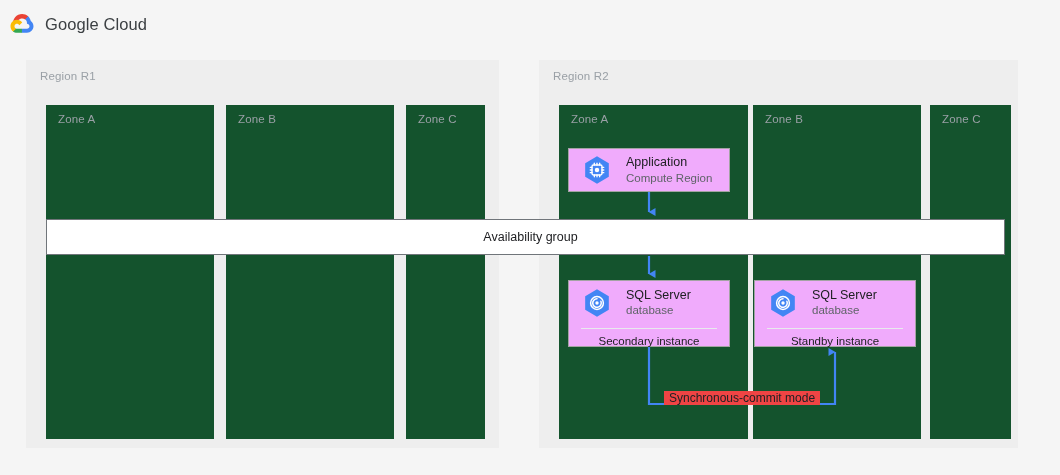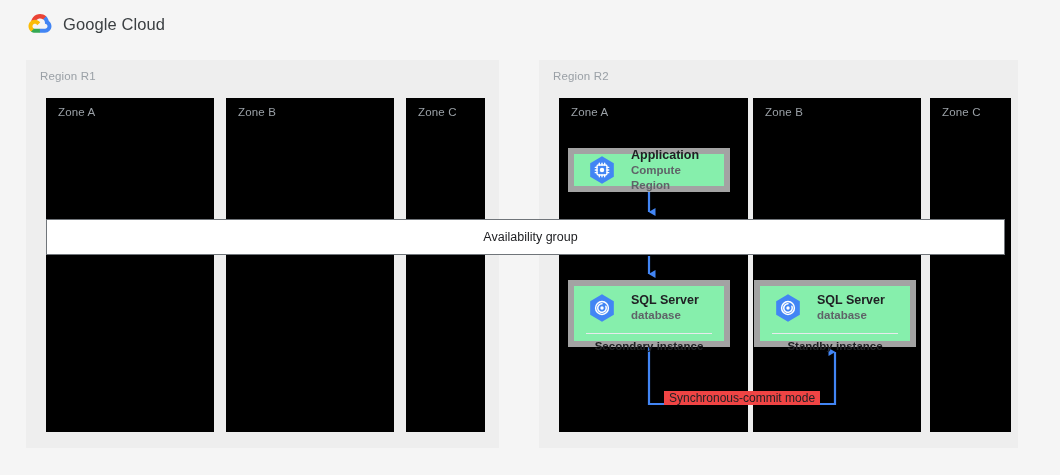--- a/index.html
+++ b/index.html
@@ -18,21 +18,21 @@
 
   
   #header {
     position: absolute;
     left: 0; top: 0;
     width: 1060px;
     height: 48px;
     background: #f5f5f5;
     display: flex;
     align-items: center;
-    padding-left: 28px;
+    padding-left: 10px;
     box-sizing: border-box;
   }
   #gcp-logo-icon {
     width: 26px;
     height: 26px;
     margin-right: 9px;
     flex: none;
   }
   #brand-text {
     font-size: 16.5px;
@@ -57,22 +57,23 @@
     position: absolute;
     left: 14px;
     top: 10px;
     font-size: 11.5px;
     color: #9aa0a6;
     letter-spacing: .15px;
   }
 
   .zone {
     position: absolute;
-    background: #000000;
-    box-sizing: border-box;
+    background: #14532d;
+    box-sizing: border-box;
+    margin-top: 7px;
   }
   .zone-label {
     position: absolute;
     left: 12px;
     top: 8px;
     font-size: 11.5px;
     color: #9aa0a6;
     letter-spacing: .15px;
   }
 
@@ -93,25 +94,24 @@
     padding-left: 10px;
   }
   #availability-group-label {
     font-size: 12.5px;
     color: #202124;
   }
 
   
   .node {
     position: absolute;
-    background: #86efac;
-    border: 6px solid #a3a3a3;
+    background: #f0abfc;
+    border: 1px solid #a3a3a3;
     box-sizing: border-box;
     z-index: 5;
-    font-weight: bold;
   }
   .node-main {
     display: flex;
     align-items: center;
     padding: 0 12px;
     box-sizing: border-box;
   }
   .node-icon {
     width: 32px;
     height: 32px;

